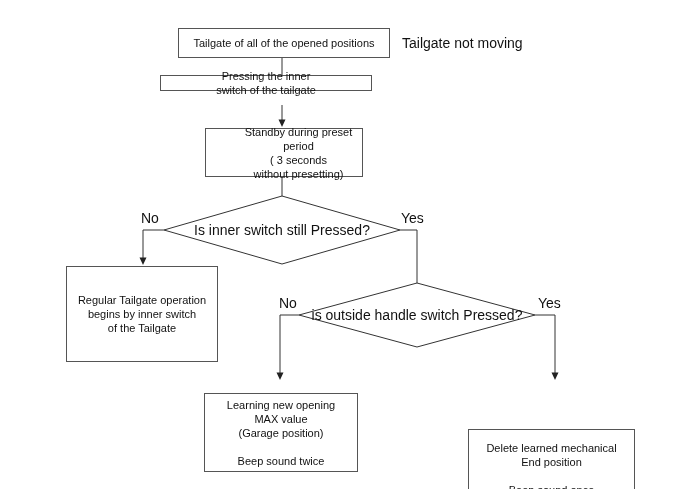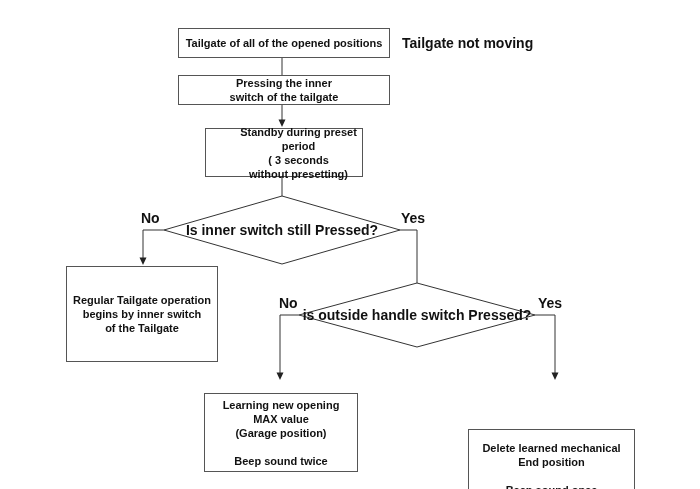--- a/index.html
+++ b/index.html
@@ -5,21 +5,20 @@
   * { margin: 0; padding: 0; box-sizing: border-box; }
   html, body { background: #ffffff; }
   .canvas {
     position: relative;
     width: 700px;
     height: 489px;
     background: #ffffff;
     font-family: "Liberation Sans", sans-serif;
     color: #111111;
     overflow: hidden;
-    font-weight: bold;
   }
   .lines-layer {
     position: absolute;
     left: 0; top: 0;
     width: 700px; height: 489px;
   }
   .node-box {
     position: absolute;
     border: 1px solid #555555;
     background: #ffffff;
@@ -47,21 +46,21 @@
     line-height: 13px;
     white-space: nowrap;
     color: #111111;
   }
   svg line, svg polyline { stroke: #333333; stroke-width: 1; fill: none; }
   svg polygon.arrow { fill: #222222; stroke: none; }
   svg polygon.diamond { fill: #ffffff; stroke: #333333; stroke-width: 1; }
 
   
   #node-start    { left: 178px; top: 28px;  width: 212px; height: 30px; }
-  #node-press    { left: 178px; top: 75px;  width: 212px; height: 30px; }
+  #node-press    { left: 160px; top: 75px;  width: 212px; height: 16px; }
   #node-standby  { left: 205px; top: 128px; width: 158px; height: 49px; padding-left: 29px; }
   #node-regular  { left: 66px;  top: 266px; width: 152px; height: 96px; }
   #node-learning { left: 204px; top: 381px; width: 154px; height: 79px; margin-top: 12px; }
   #node-delete   { left: 468px; top: 381px; width: 167px; height: 79px; margin-top: 48px; }
 
   #d1-text { left: 282px; top: 230px; }
   #d2-text { left: 417px; top: 315px; }
 
   #label-no1  { left: 141px; top: 212px; }
   #label-yes1 { left: 401px; top: 212px; }

